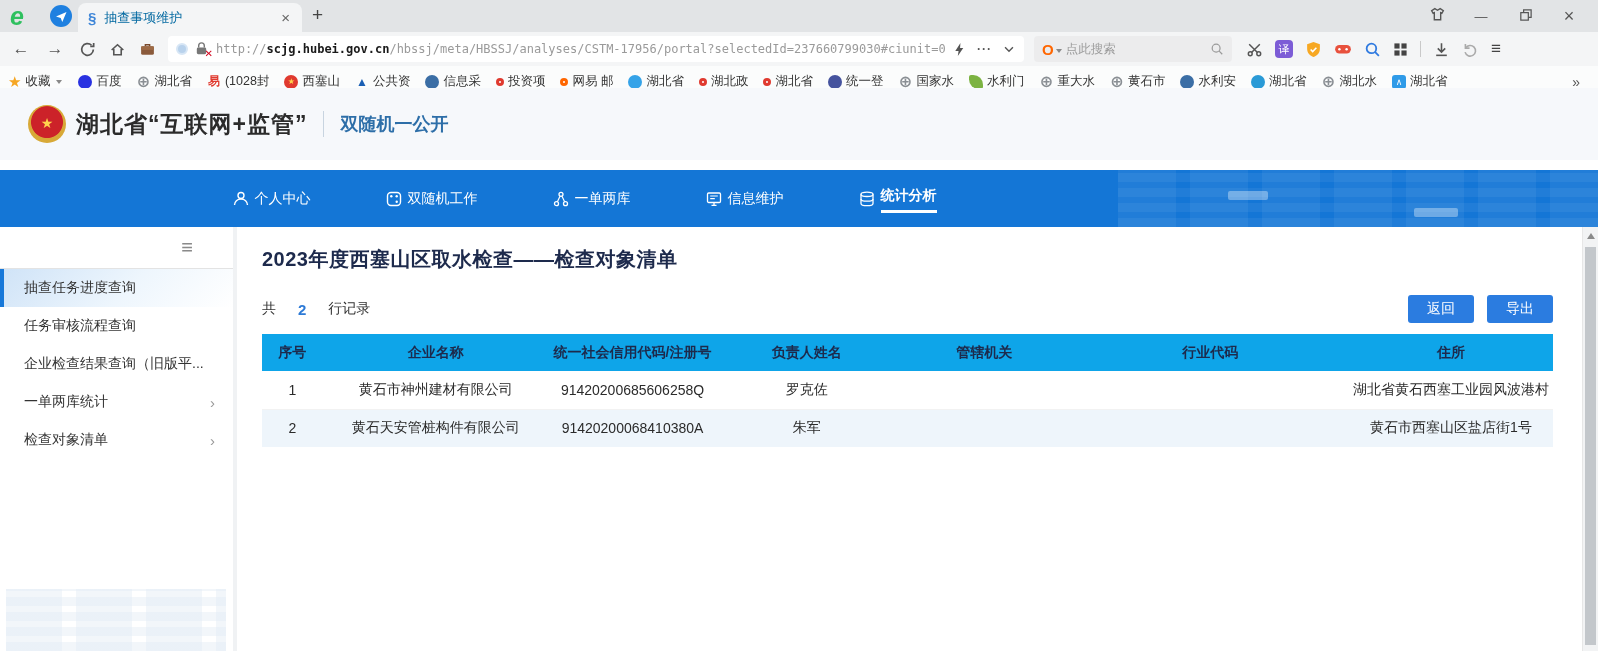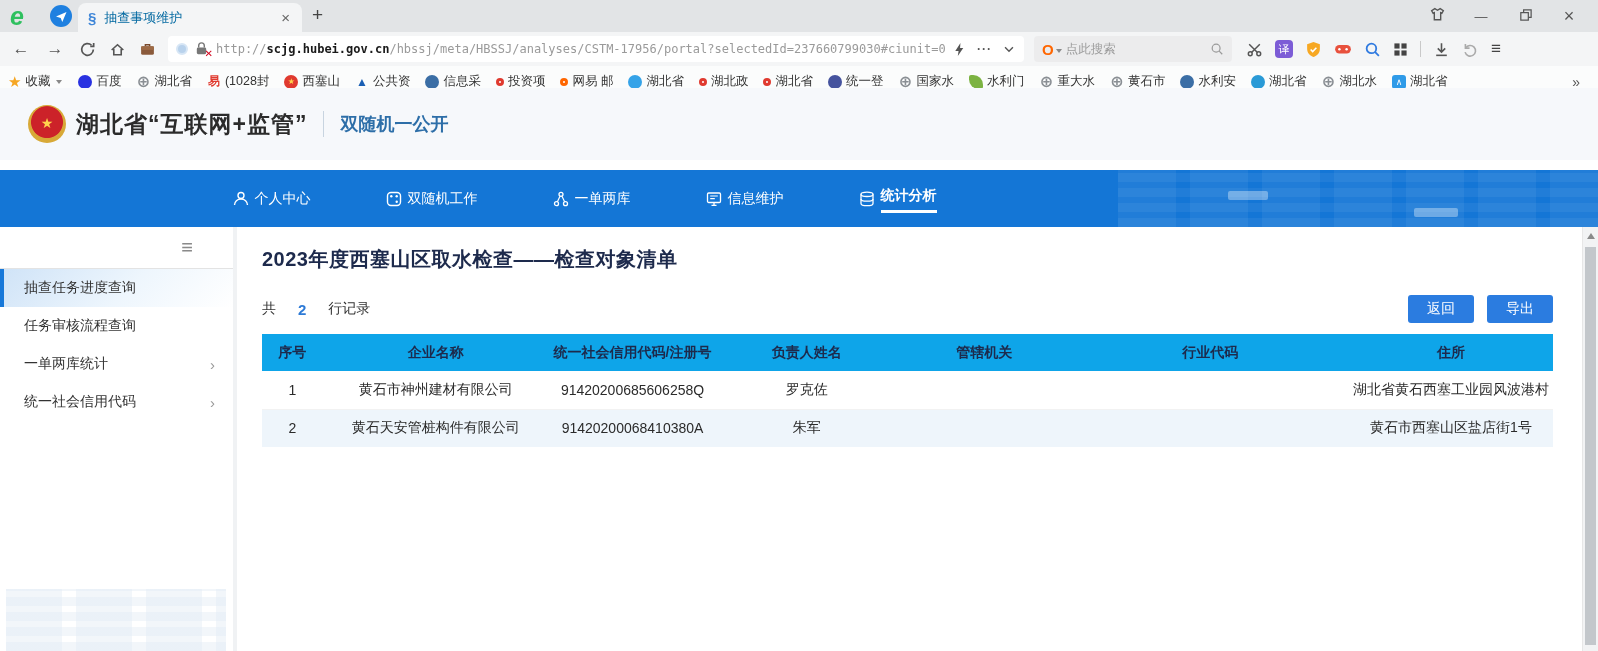--- a/index.html
+++ b/index.html
@@ -423,25 +423,28 @@
       <div class="sb-top">
         <span class="sb-menu-glyph">≡</span>
       </div>
       <div class="sb-item active">
         <span>抽查任务进度查询</span>
       </div>
       <div class="sb-item">
         <span>任务审核流程查询</span>
       </div>
       <div class="sb-item">
+        <span>企业检查结果查询（旧版平...</span>
+      </div>
+      <div class="sb-item">
         <span>一单两库统计</span>
         <span class="sb-chevron">›</span>
       </div>
       <div class="sb-item">
-        <span>统一社会信用代码</span>
+        <span>检查对象清单</span>
         <span class="sb-chevron">›</span>
       </div>
       <div class="sb-watermark"></div>
     </aside>
 
     <main class="main">
       <div class="page-title">2023年度西塞山区取水检查——检查对象清单</div>
       <div class="count-row">
         <span class="count-prefix">共</span>
         <span class="count-num">2</span>

